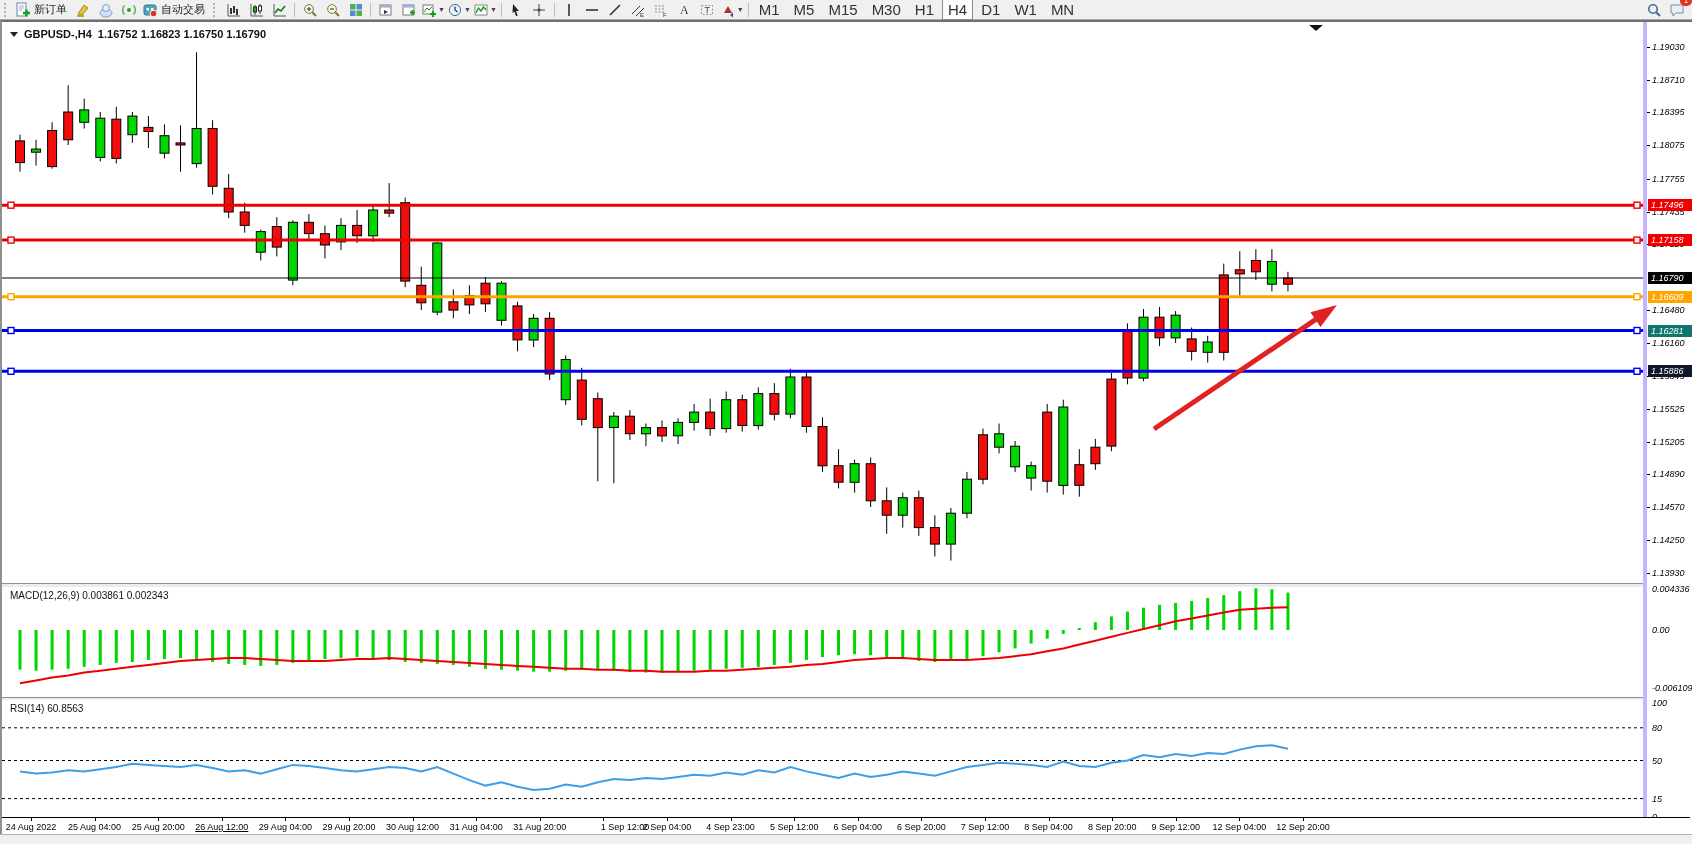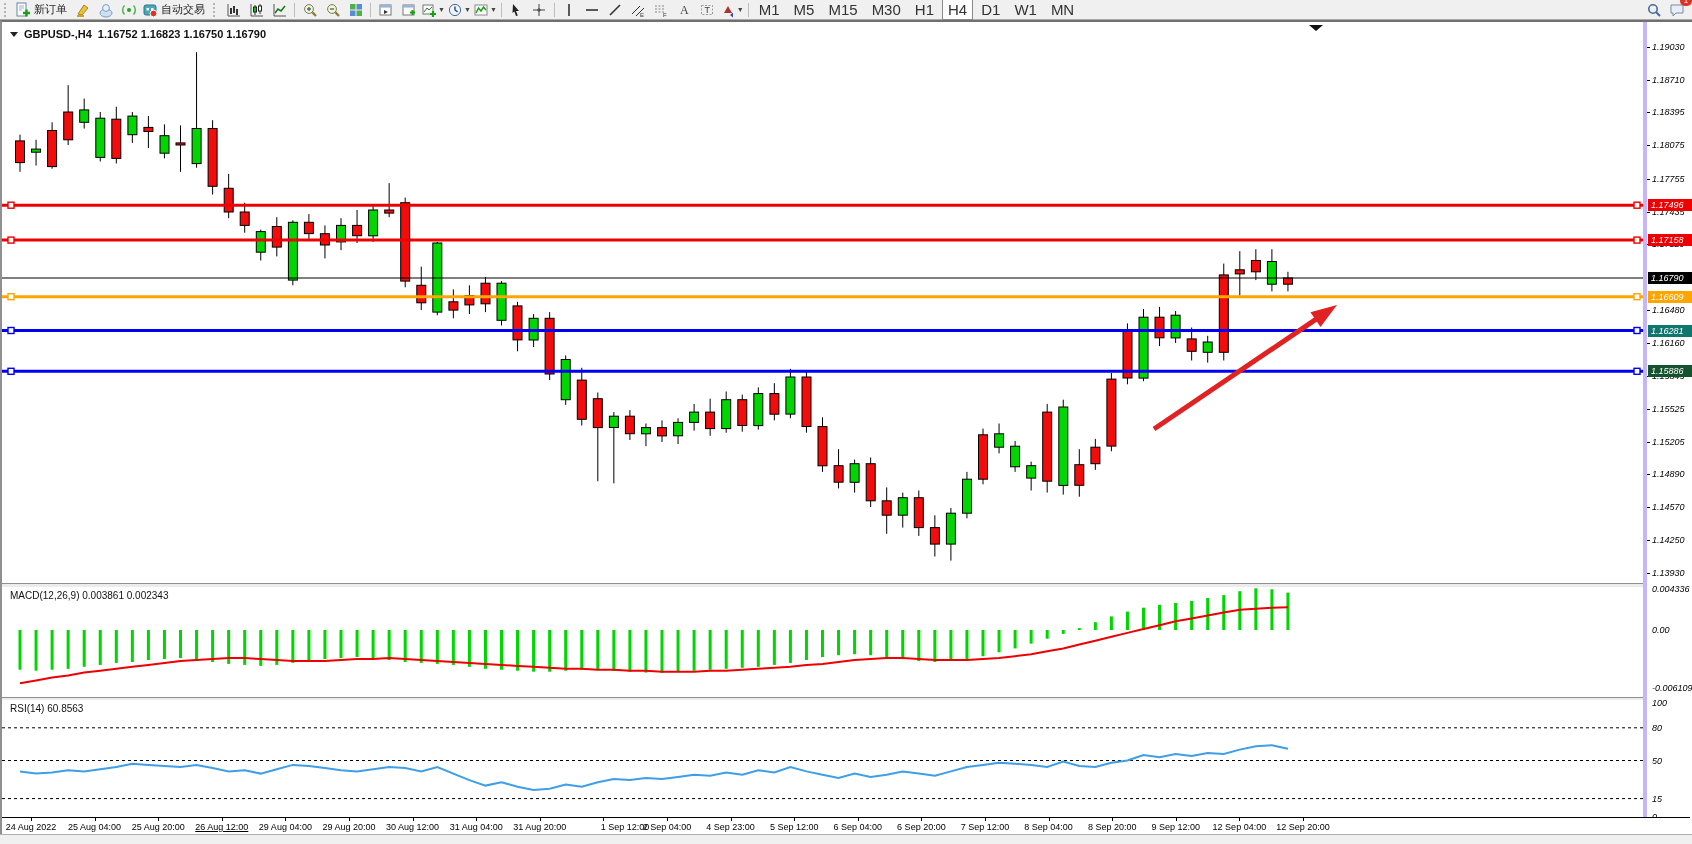--- a/index.html
+++ b/index.html
@@ -575,21 +575,21 @@
         <div class="ptick" style="top: 480.004px;">1.14570</div>
         <div class="ptickmark" style="top: 518.009px;"></div>
         <div class="ptick" style="top: 513.009px;">1.14250</div>
         <div class="ptickmark" style="top: 551.014px;"></div>
         <div class="ptick" style="top: 546.014px;">1.13930</div>
         <div class="pbadge" style="top: 177.217px; background: rgb(238, 0, 0);">1.17496</div>
         <div class="pbadge" style="top: 212.078px; background: rgb(238, 0, 0);">1.17158</div>
         <div class="pbadge" style="top: 250.034px; background: rgb(0, 0, 0);">1.16790</div>
         <div class="pbadge" style="top: 268.702px; background: rgb(255, 165, 0);">1.16609</div>
         <div class="pbadge" style="top: 302.532px; background: #0f766e;">1.16281</div>
-        <div class="pbadge" style="top: 343.272px; background: #14532d;">1.15886</div>
+        <div class="pbadge" style="top: 343.272px; background: #0f172a;">1.15886</div>
         <div class="ptick" style="top: 561.984px;">0.004336</div>
         <div class="ptick" style="top: 603px;">0.00</div>
         <div class="ptick" style="top: 661.196px;">-0.006109</div>
         <div class="ptick" style="top: 676px;">100</div>
         <div class="ptick" style="top: 700.8px;">80</div>
         <div class="ptick" style="top: 733.5px;">50</div>
         <div class="ptick" style="top: 771.65px;">15</div>
         <div class="ptick" style="top: 790px;">0</div>
       </div>
     <div id="time-axis">

